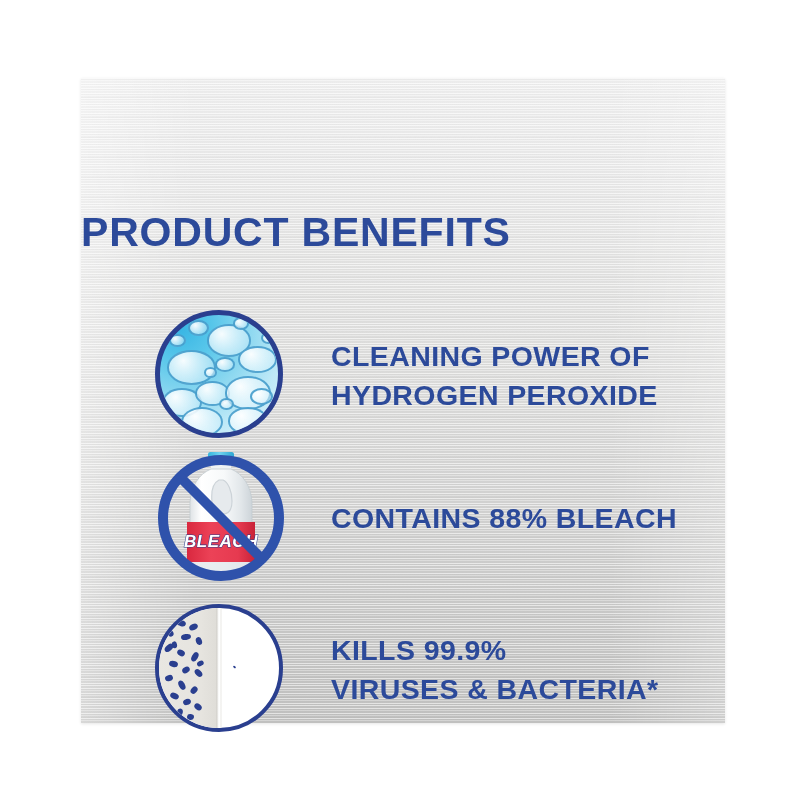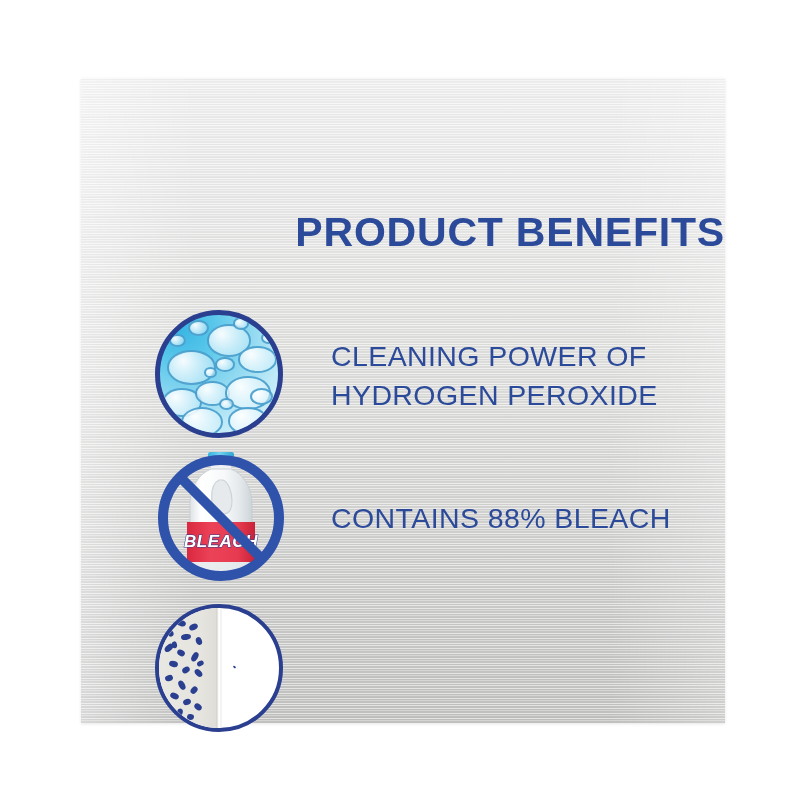--- a/index.html
+++ b/index.html
@@ -68,21 +68,21 @@
         rgba(0,0,0,0.018) 19px,
         rgba(0,0,0,0.018) 20px);
   }
 
   
   #title {
     position: absolute;
     left: 0;
     top: 131px;
     width: 644px;
-    text-align: right;
+    text-align: left;
     font-size: 41px;
     font-weight: bold;
     letter-spacing: 0.8px;
     color: #2c4a9a;
     z-index: 4;
   }
 
   
   .row {
     position: absolute;
@@ -101,21 +101,21 @@
     position: relative;
     width: 136px;
     height: 136px;
     flex: 0 0 136px;
   }
 
   .row-text {
     margin-left: 42px;
     color: #2c4a9a;
     font-size: 28.5px;
-    font-weight: normal;
+    font-weight: bold;
     letter-spacing: 0.4px;
     line-height: 1.36;
     white-space: pre-line;
   }
 
   
   .bubble-circle {
     position: absolute;
     left: 2px; top: 2px;
     width: 128px; height: 128px;
@@ -288,16 +288,18 @@
             <div class="germ" style="left:58%; top:80%; width:14%; height:5%;  transform:rotate(38deg);"></div>
             <div class="germ" style="left:26%; top:85%; width:15%; height:5%;  transform:rotate(-68deg);"></div>
             <div class="germ" style="left:46%; top:88%; width:12%; height:5%;  transform:rotate(8deg);"></div>
             <div class="germ" style="left:64%; top:44%; width:11%; height:4.5%; transform:rotate(-30deg);"></div>
             <div class="germ" style="left:20%; top:28%; width:11%; height:4.5%; transform:rotate(80deg);"></div>
           </div>
           <div class="germ-divider"></div>
           <div style="position:absolute;left:62%;top:48%;width:3px;height:2px;background:#2a3f8f;border-radius:50%;transform:rotate(40deg);"></div>
         </div>
       </div>
+      <div class="row-text">KILLS 99.9%
+VIRUSES &amp; BACTERIA*</div>
     </div>
 
   </div>
 </div>
 
 </body></html>

